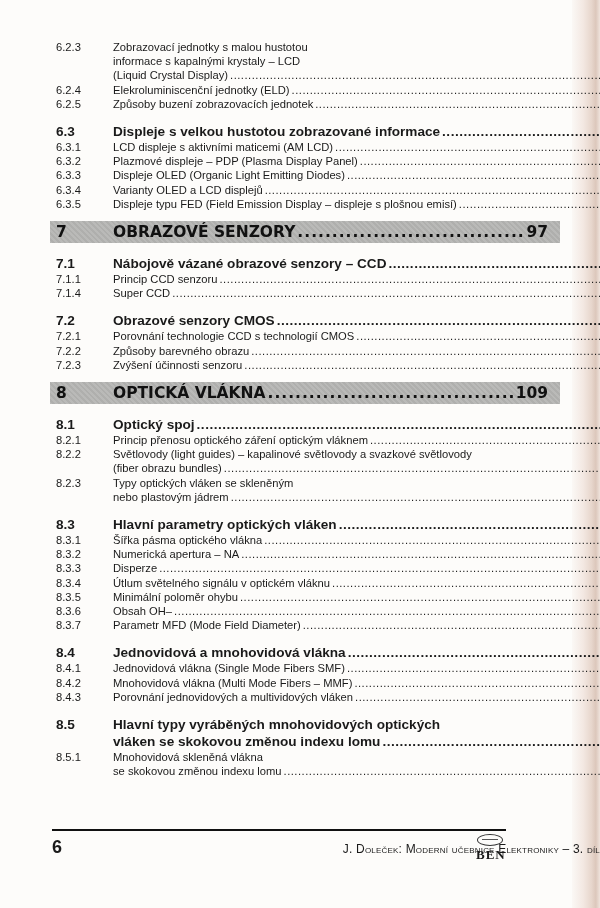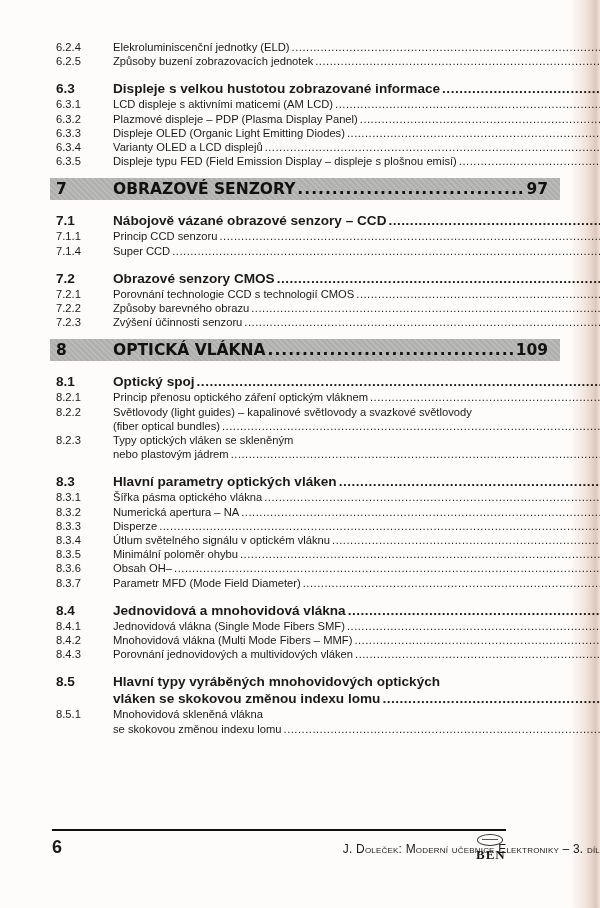--- a/index.html
+++ b/index.html
@@ -67,20 +67,31 @@
       font-family: "Liberation Serif", serif; font-weight: bold; font-size: 13px; letter-spacing: 1px;
     }
   </style>
 </head>
 <body>
 
 <div class="page-edge"></div>
 
 <div class="toc" id="toc">
     <div class="row sub">
+      <span class="num">6.2.3</span>
+      <div class="ml">
+        <div class="line">Zobrazovací jednotky s malou hustotou</div>
+        <div class="line">informace s kapalnými krystaly – LCD</div>
+        <div class="title-wrap">
+          <span class="title-text">(Liquid Crystal Display)</span>
+          <span class="leader"></span>
+        </div>
+      </div>
+    </div>
+    <div class="row sub">
       <span class="num">6.2.4</span>
       <div class="ml">
         <div class="title-wrap">
           <span class="title-text">Elekroluminiscenční jednotky (ELD)</span>
           <span class="leader"></span>
         </div>
       </div>
     </div>
     <div class="row sub">
       <span class="num">6.2.5</span>
@@ -236,21 +247,21 @@
           <span class="title-text">Princip přenosu optického záření optickým vláknem</span>
           <span class="leader"></span>
         </div>
       </div>
     </div>
     <div class="row sub">
       <span class="num">8.2.2</span>
       <div class="ml">
         <div class="line">Světlovody (light guides) – kapalinové světlovody a svazkové světlovody</div>
         <div class="title-wrap">
-          <span class="title-text">(fiber optical bundles)</span>
+          <span class="title-text">(fiber obrazu bundles)</span>
           <span class="leader"></span>
         </div>
       </div>
     </div>
     <div class="row sub">
       <span class="num">8.2.3</span>
       <div class="ml">
         <div class="line">Typy optických vláken se skleněným</div>
         <div class="title-wrap">
           <span class="title-text">nebo plastovým jádrem</span>

